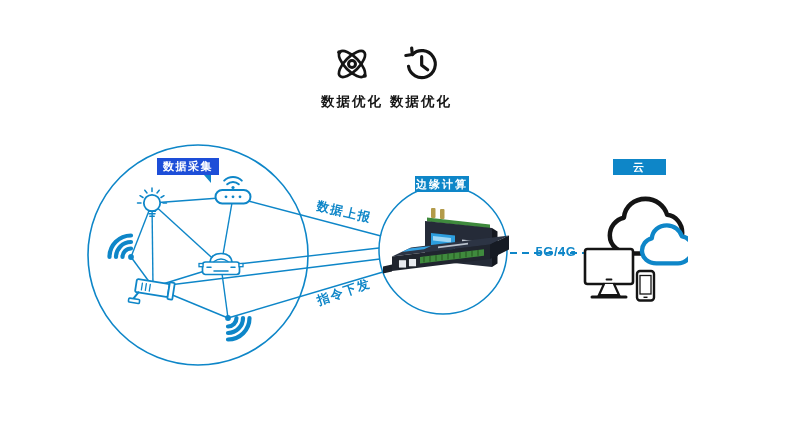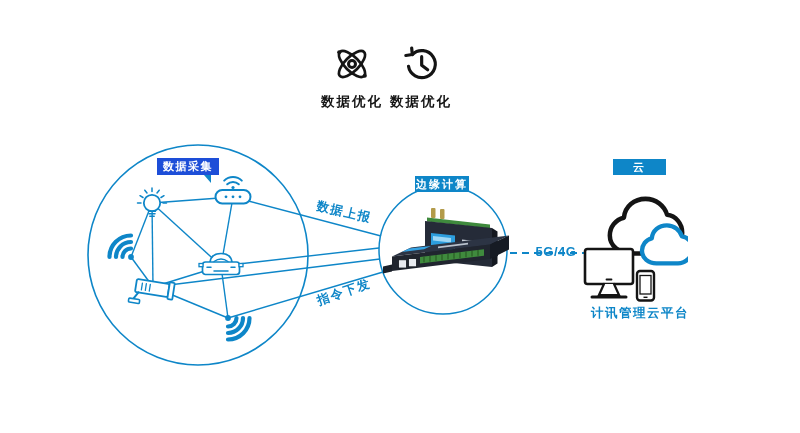--- a/index.html
+++ b/index.html
@@ -191,15 +191,14 @@
 
 
   <div class="bubble">数据采集</div>
   <div class="tag tag-edge">边缘计算</div>
   <div class="tag tag-cloud">云</div>
 
   <div class="line-label lbl-upload">数据上报</div>
   <div class="line-label lbl-dispatch">指令下发</div>
   <div class="line-label lbl-wan">5G/4G</div>
 
-  <div class="caption caption-cloud">计讯管理云平台</div>
 
 </div>
 
 </body></html>

